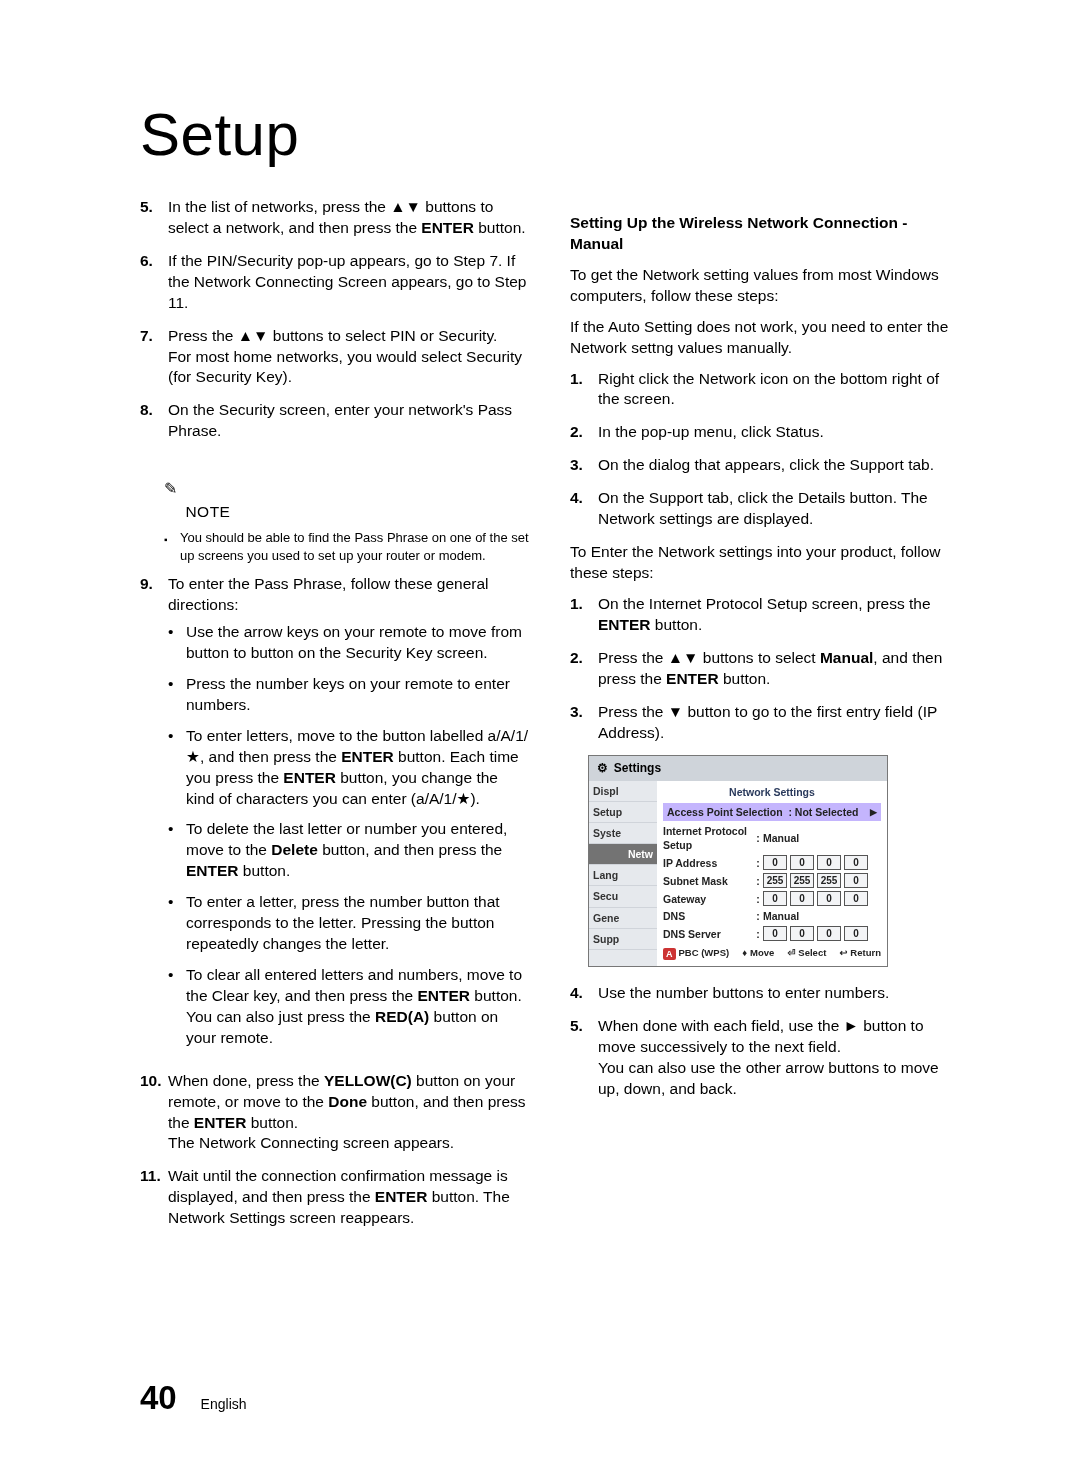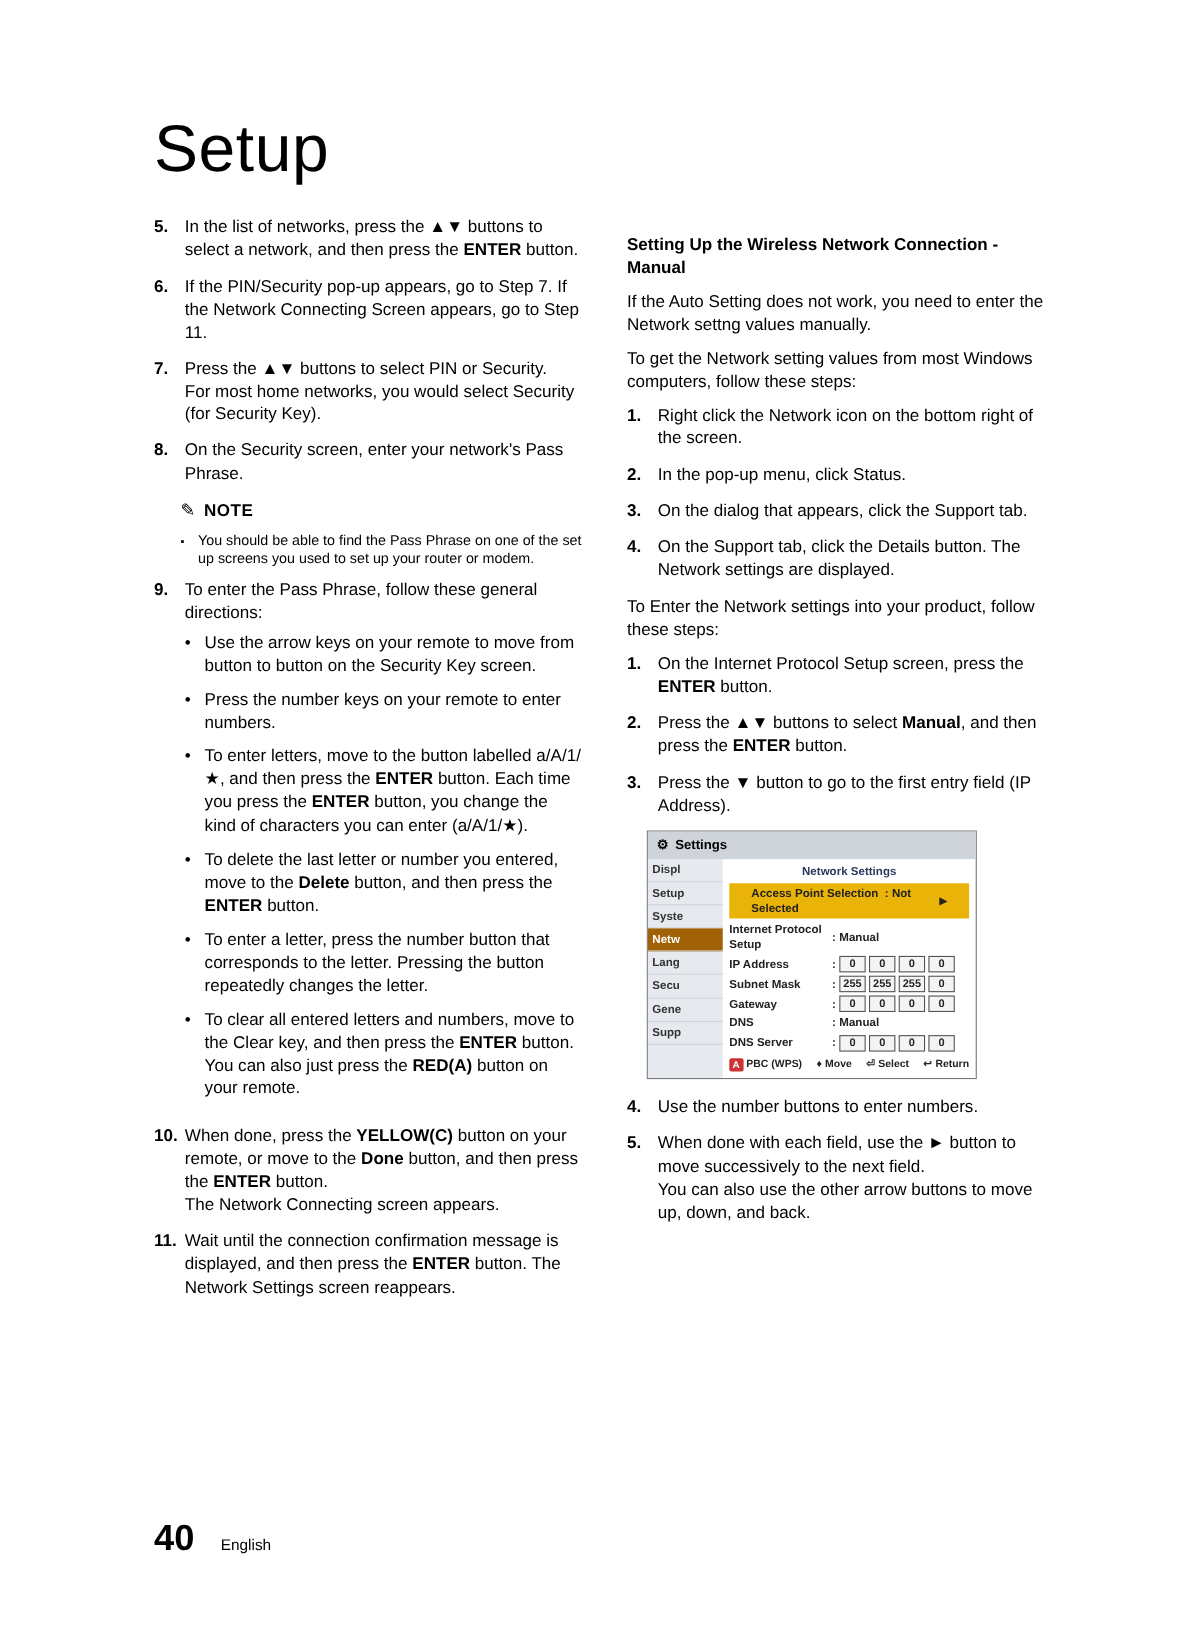--- a/index.html
+++ b/index.html
@@ -10,38 +10,38 @@
   .col { flex: 1; font-size: 15.5px; line-height: 1.35; }
   ol { list-style: none; }
   ol > li { display: flex; margin-bottom: 12px; }
   ol > li > .num { font-weight: bold; min-width: 28px; }
   ol > li > .body { flex: 1; }
   ul.bullets { list-style: none; margin-top: 6px; }
   ul.bullets > li { display: flex; margin-bottom: 10px; }
   ul.bullets > li::before { content: "•"; min-width: 18px; }
   .note-row { display: flex; align-items: center; margin: 6px 0 6px 24px; }
   .note-icon { margin-right: 8px; font-size: 16px; }
-  .note-label { font-weight: bold; letter-spacing: 0.5px; }
+  .note-label { font-weight: normal; letter-spacing: 0.5px; margin-top: 48px; }
   ul.square { list-style: none; margin-left: 24px; margin-bottom: 10px; font-size: 13px; }
   ul.square > li { display: flex; }
   ul.square > li::before { content: "▪"; min-width: 16px; font-size: 10px; padding-top: 4px; }
   .sub-heading { font-weight: bold; margin: 16px 0 10px 0; }
   p.para { margin-bottom: 10px; }
 
   
   .settings-box { width: 300px; border: 1px solid #777; margin: 10px 0 16px 18px; background: #fff; }
   .settings-header { background: #cfd4da; font-size: 12px; font-weight: bold; padding: 4px 8px; display:flex; align-items:center; gap:6px; }
   .settings-body { display: flex; }
   .sb-tabs { width: 68px; background: #e6e9ed; font-size: 10.5px; font-weight: bold; color:#333; }
   .sb-tabs div { padding: 3px 4px; border-bottom:1px solid #d0d4da; }
-  .sb-tabs .hl { background:#a16207; color:#fff; }
+  .sb-tabs .hl { background:#737373; color:#fff;text-align:right; }
   .sb-main { flex:1; padding: 4px 6px 6px 6px; font-size: 10.5px; color:#222; }
   .sb-title { text-align:center; font-weight:bold; color:#2a3a5c; margin-bottom:4px; }
   .sb-row { display:flex; align-items:center; margin-bottom:3px; font-weight:bold; }
-  .sb-row.bar { background:#eab308; padding:2px 20px; justify-content:space-between; }
+  .sb-row.bar { background:#c4b5fd; padding:2px 4px; justify-content:space-between; }
   .sb-label { width: 90px; }
   .sb-sep { width: 10px; text-align:center; }
   .octets { display:flex; gap:3px; }
   .oct { border:1px solid #555; width:24px; height:15px; font-size:10px; text-align:center; line-height:13px; background:#f3f4f6; }
   .sb-footer { display:flex; justify-content:space-between; font-size:9.5px; font-weight:bold; margin-top:6px; }
   .sb-footer span { display:flex; align-items:center; gap:3px; }
   .badge { background:#c33; color:#fff; border-radius:2px; padding:0 3px; font-size:9px; }
   .tri { font-size:9px; }
 
   .footer { position:absolute; bottom:60px; left:140px; font-size:14px; }
@@ -116,22 +116,22 @@
           <li>
             <span class="num">11.</span>
             <div class="body">Wait until the connection confirmation message is displayed, and then press the <b>ENTER</b> button. The Network Settings screen reappears.</div>
           </li>
         </ol>
     </div>
 
     <div class="col">
 
       <div class="sub-heading">Setting Up the Wireless Network Connection - Manual</div>
+      <p class="para">To get the Network setting values from most Windows computers, follow these steps:</p>
       <p class="para">If the Auto Setting does not work, you need to enter the Network settng values manually.</p>
-      <p class="para">To get the Network setting values from most Windows computers, follow these steps:</p>
       <ol id="right-steps-a">
           <li>
             <span class="num">1.</span>
             <div class="body">Right click the Network icon on the bottom right of the screen.</div>
           </li>
           <li>
             <span class="num">2.</span>
             <div class="body">In the pop-up menu, click Status.</div>
           </li>
           <li>

